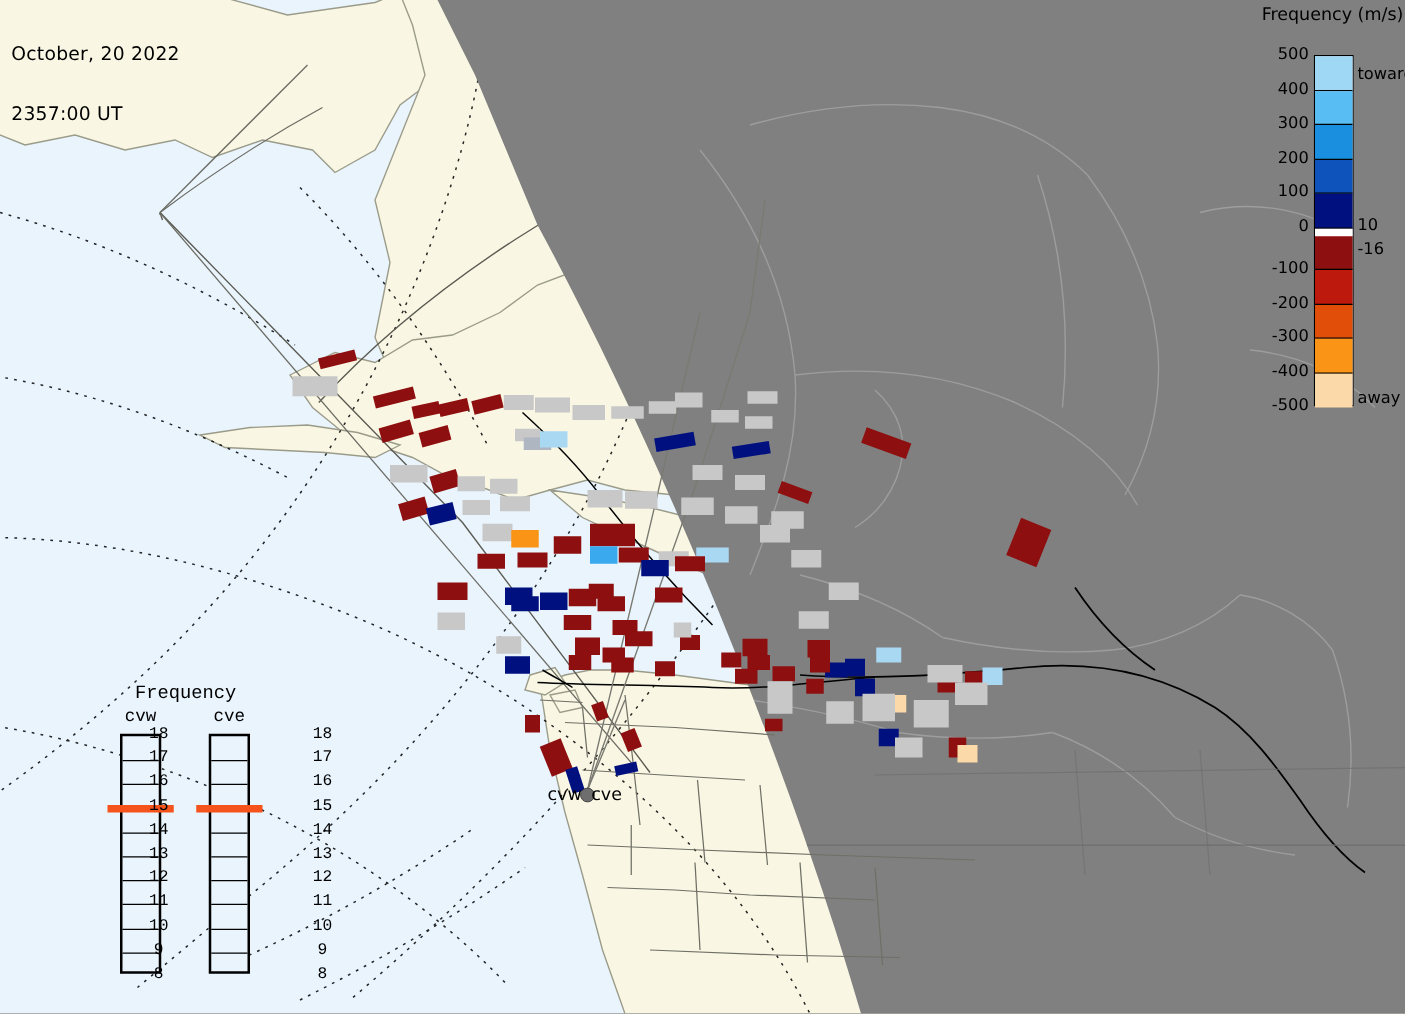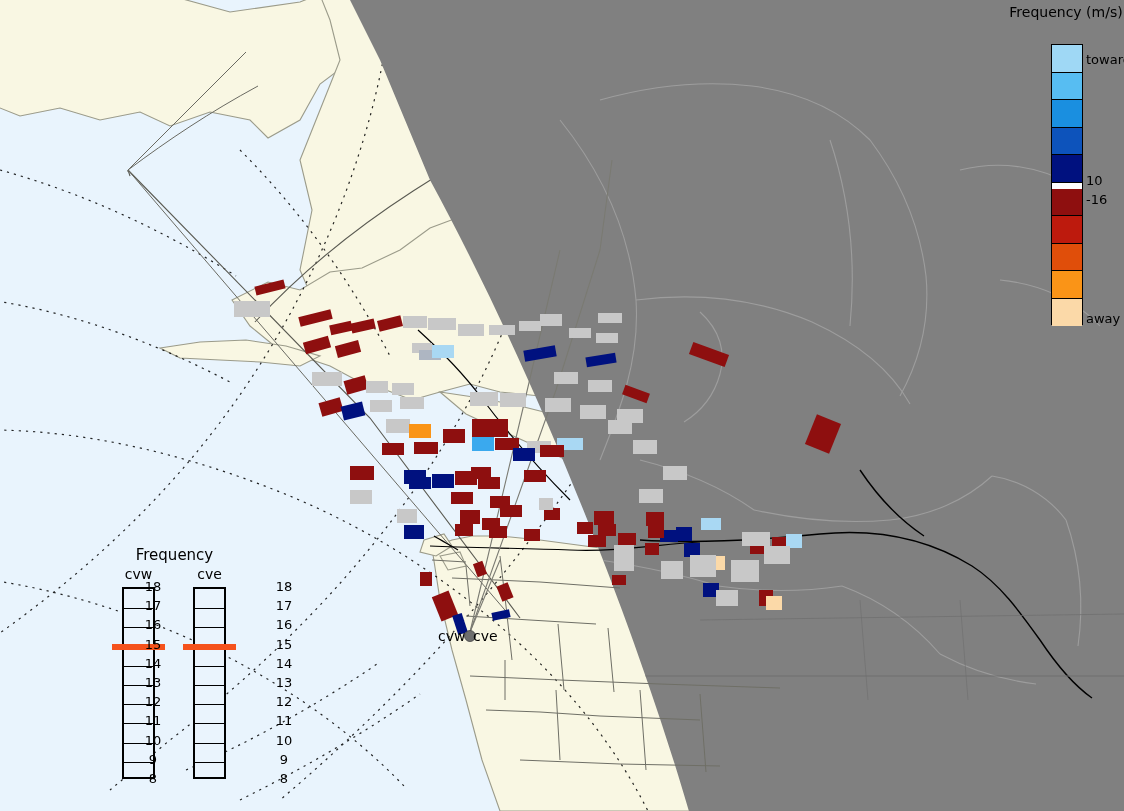--- a/index.html
+++ b/index.html
@@ -23,21 +23,21 @@
     border:1px solid #000;box-sizing:border-box;background:#fff;}
   .vel-seg{position:absolute;left:0;width:100%;box-sizing:border-box;}
   #vel-ticks{position:absolute;left:0px;top:30px;width:42px;height:300px;}
   .vel-tick{position:absolute;right:0;width:42px;text-align:right;
     font-size:13px;color:#000;line-height:12px;}
   #vel-side{position:absolute;left:81px;top:30px;width:45px;height:300px;}
   .vel-side-lab{position:absolute;left:0;font-size:13px;color:#000;
     line-height:12px;white-space:nowrap;}
 
   
-  #freq-legend{position:absolute;left:92px;top:546px;width:165px;height:250px;z-index:40;}
+  #freq-legend{position:absolute;left:66px;top:546px;width:165px;height:250px;z-index:40;font-family:Liberation Mono, monospace;}
   #freq-title{position:absolute;left:0;top:0;width:165px;text-align:center;
     font-size:15px;color:#000;}
   .freq-col-name{position:absolute;top:20px;font-size:14px;color:#000;text-align:center;}
   .freq-box{position:absolute;top:41px;width:33px;height:192px;
     border:2px solid #000;box-sizing:border-box;background:#eaf4fd;}
   .freq-div{position:absolute;left:0;width:100%;height:0;border-top:1px solid #000;}
   .freq-mark{position:absolute;height:6px;}
   .freq-num{position:absolute;width:26px;text-align:center;font-size:13px;
     color:#000;line-height:12px;margin-left:48px;}
 
@@ -306,23 +306,40 @@
         <rect x="455" y="614" width="10" height="20" fill="#00117f" transform="rotate(-18,460,624)"></rect>
         <rect x="492" y="611" width="18" height="8" fill="#00117f" transform="rotate(-12,501,615)"></rect>
         <rect x="499" y="584" width="12" height="16" fill="#8e0f0f" transform="rotate(-22,505,592)"></rect>
         <rect x="475" y="562" width="10" height="14" fill="#8e0f0f" transform="rotate(-20,480,569)"></rect>
         <rect x="420" y="572" width="12" height="14" fill="#8e0f0f"></rect>
       </g>
 
     <circle cx="470" cy="636" r="5.5" fill="#6e6e6e" stroke="#444" stroke-width="0.8"></circle>
   </svg>
 
+  <div id="title-block">
+    <div>October, 20 2022</div>
+    <div>2357:00 UT</div>
+  </div>
 
   <div id="vel-legend">
     <div id="vel-title">Frequency (m/s)</div>
+    <div id="vel-ticks">
+        <div class="vel-tick" style="top: 6px;">500</div>
+        <div class="vel-tick" style="top: 33.5px;">400</div>
+        <div class="vel-tick" style="top: 61px;">300</div>
+        <div class="vel-tick" style="top: 88.5px;">200</div>
+        <div class="vel-tick" style="top: 116px;">100</div>
+        <div class="vel-tick" style="top: 143.5px;">0</div>
+        <div class="vel-tick" style="top: 177px;">-100</div>
+        <div class="vel-tick" style="top: 204.5px;">-200</div>
+        <div class="vel-tick" style="top: 232px;">-300</div>
+        <div class="vel-tick" style="top: 259.5px;">-400</div>
+        <div class="vel-tick" style="top: 287px;">-500</div>
+      </div>
     <div id="vel-bar">
         <div class="vel-seg" style="top: 0px; height: 27.5px; background: rgb(159, 216, 245); border-bottom: 1px solid rgb(0, 0, 0);"></div>
         <div class="vel-seg" style="top: 27.5px; height: 27.5px; background: rgb(87, 189, 242); border-bottom: 1px solid rgb(0, 0, 0);"></div>
         <div class="vel-seg" style="top: 55px; height: 27.5px; background: rgb(26, 143, 224); border-bottom: 1px solid rgb(0, 0, 0);"></div>
         <div class="vel-seg" style="top: 82.5px; height: 27.5px; background: rgb(13, 83, 187); border-bottom: 1px solid rgb(0, 0, 0);"></div>
         <div class="vel-seg" style="top: 110px; height: 27.5px; background: rgb(0, 17, 127); border-bottom: 1px solid rgb(0, 0, 0);"></div>
         <div class="vel-seg" style="top: 137.5px; height: 6px; background: rgb(255, 255, 255);"></div>
         <div class="vel-seg" style="top: 143.5px; height: 27.5px; background: rgb(142, 15, 15); border-bottom: 1px solid rgb(0, 0, 0);"></div>
         <div class="vel-seg" style="top: 171px; height: 27.5px; background: rgb(189, 26, 13); border-bottom: 1px solid rgb(0, 0, 0);"></div>
         <div class="vel-seg" style="top: 198.5px; height: 27.5px; background: rgb(224, 78, 10); border-bottom: 1px solid rgb(0, 0, 0);"></div>

